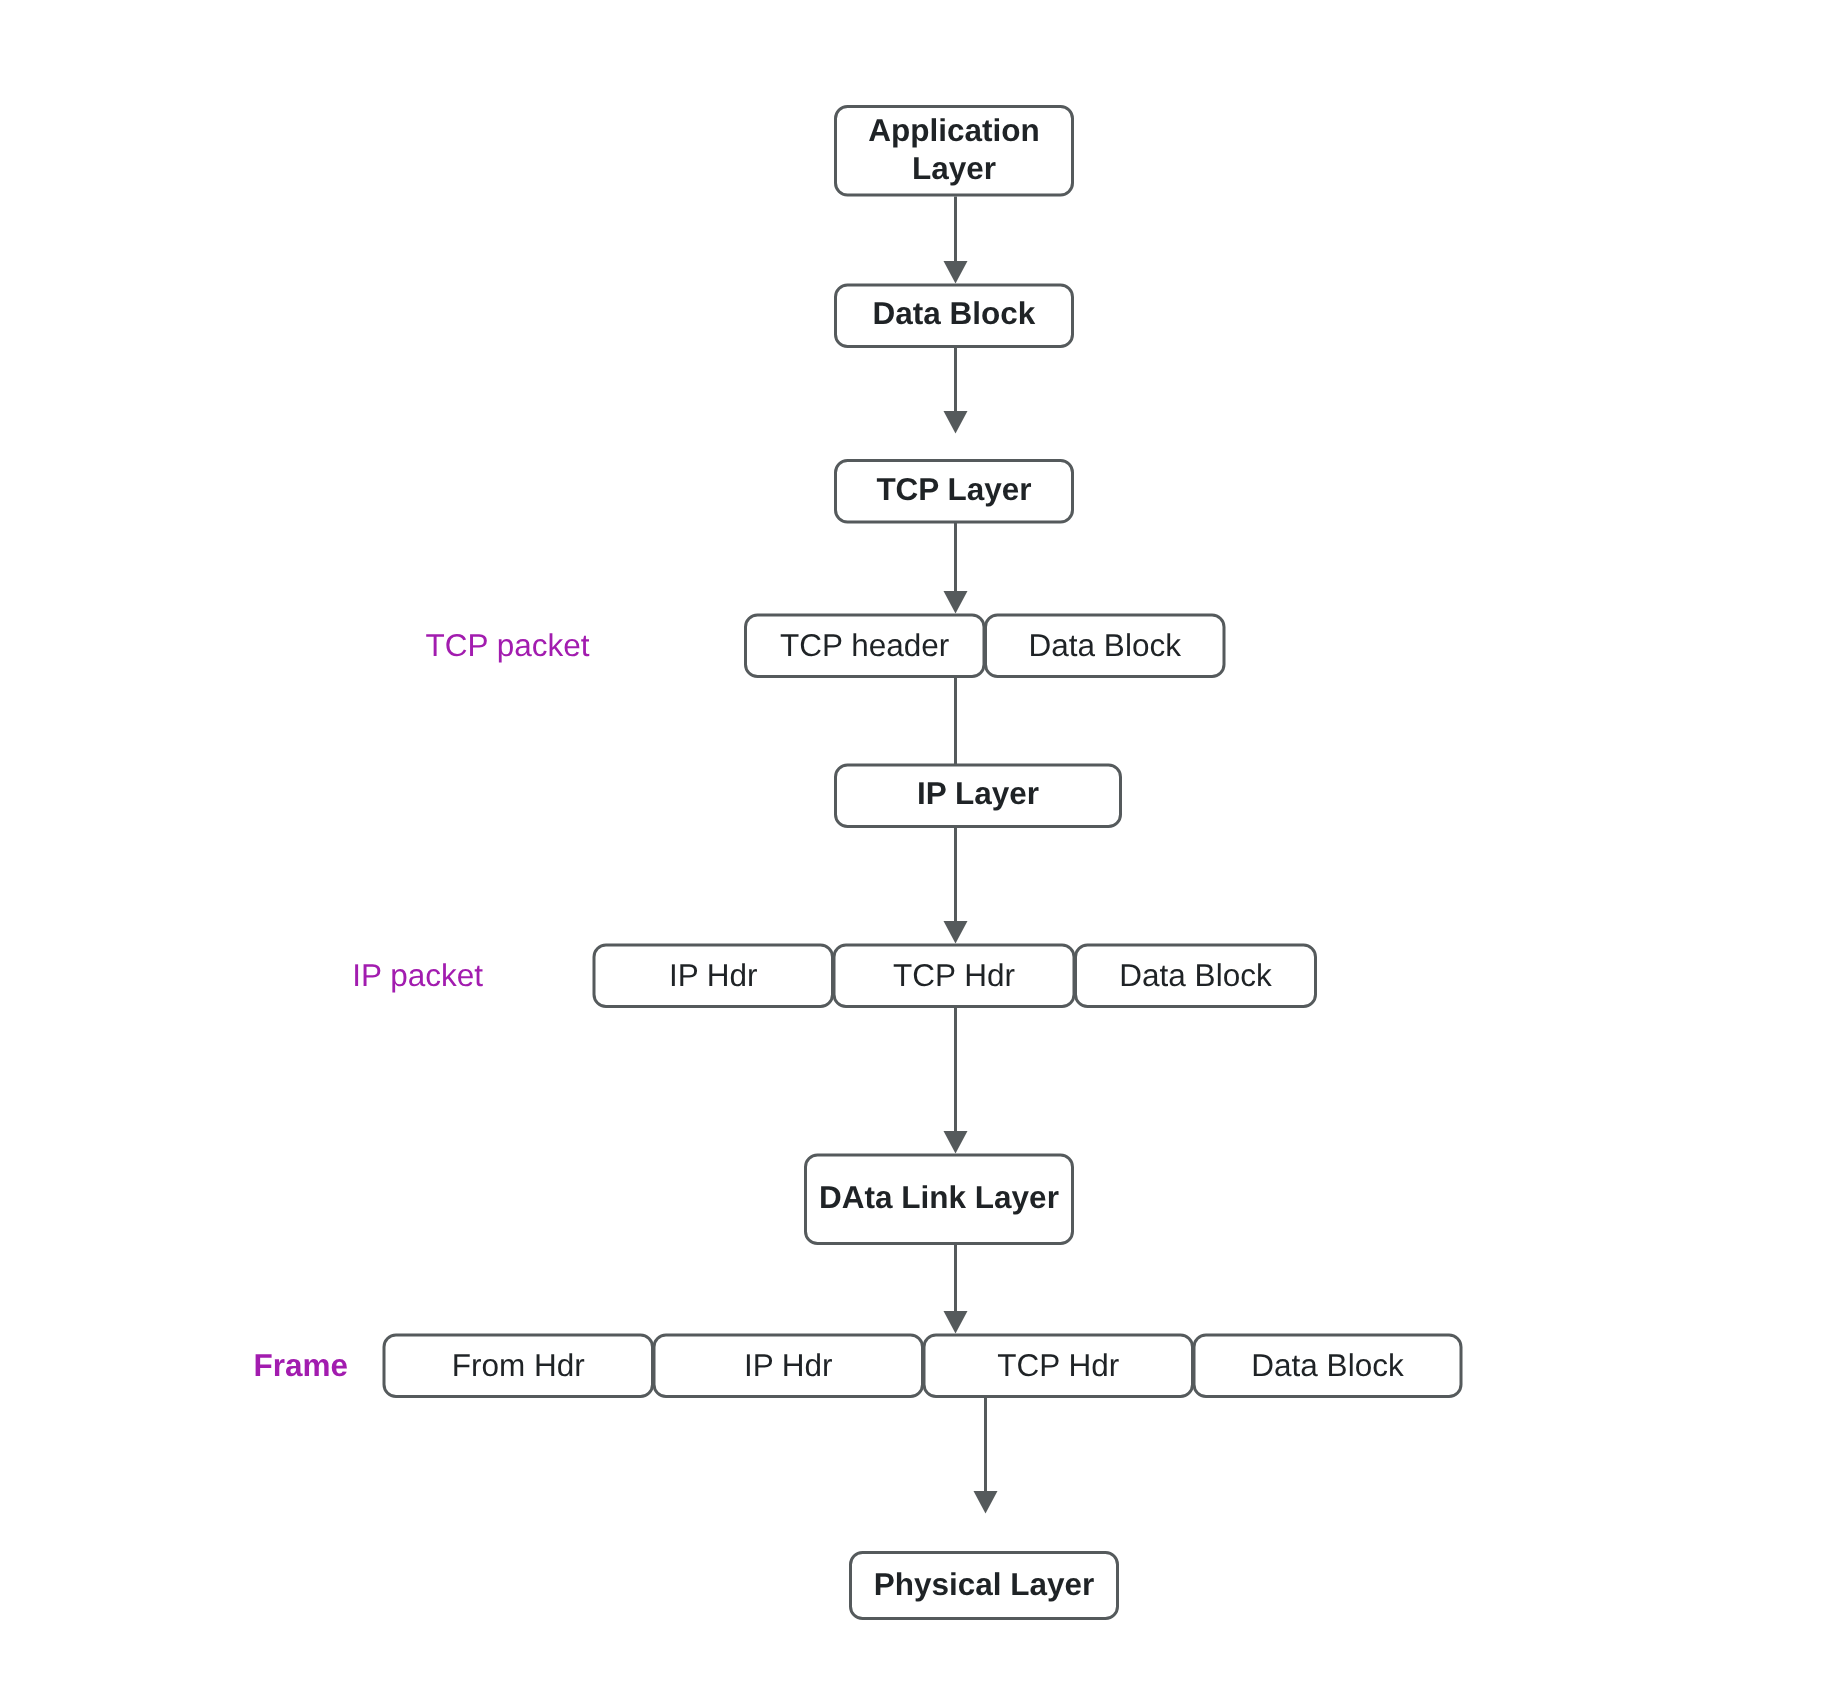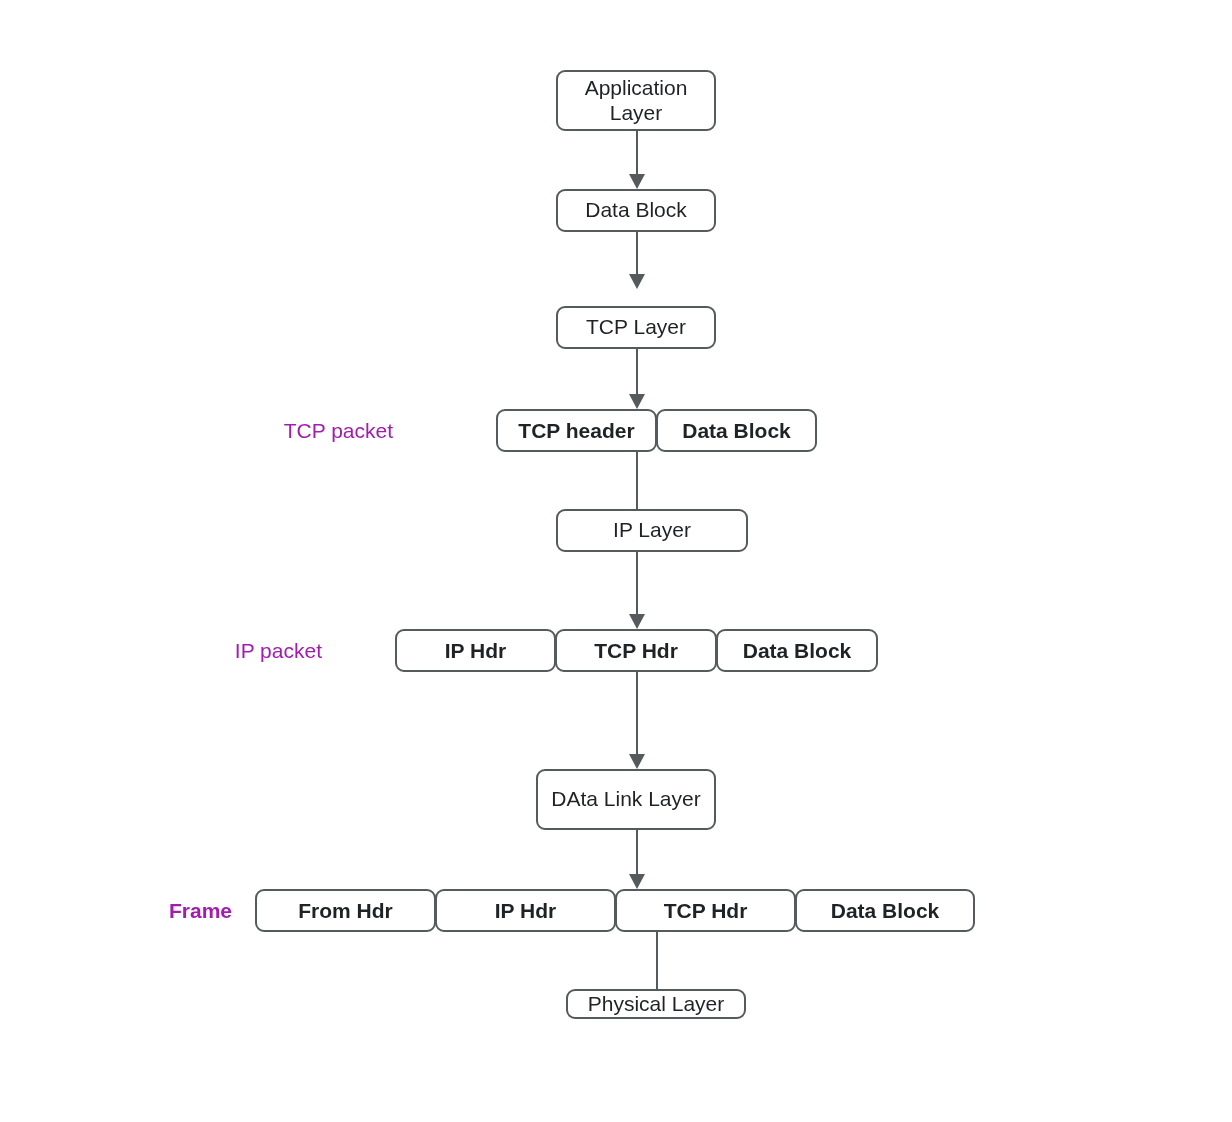--- a/index.html
+++ b/index.html
@@ -28,28 +28,28 @@
     background: #ffffff;
     color: #1f2326;
     font-size: 21px;
     line-height: 1.18;
     display: flex;
     align-items: center;
     justify-content: center;
     text-align: center;
     white-space: pre-line;
     z-index: 3;
+    font-weight: bold;
   }
 
   
   .seg-row {
     position: absolute;
     display: flex;
     z-index: 3;
-    font-weight: bold;
   }
   .seg {
     box-sizing: border-box;
     border: 2.5px solid #555a5c;
     border-radius: 9px;
     background: #ffffff;
     color: #1f2326;
     font-size: 21px;
     height: 100%;
     display: flex;
@@ -143,21 +143,21 @@
 Layer</div>
 
   <div class="node" style="left:556px; top:189px; width:160px; height:43px;">Data Block</div>
 
   <div class="node" style="left:556px; top:306px; width:160px; height:43px;">TCP Layer</div>
 
   <div class="node" style="left:556px; top:509px; width:192px; height:43px;">IP Layer</div>
 
   <div class="node" style="left:536px; top:769px; width:180px; height:61px;">DAta Link Layer</div>
 
-  <div class="node" style="left:566px; top:989px; width:180px; height:30px;">Physical Layer</div>
+  <div class="node" style="left:566px; top:1034px; width:180px; height:46px;">Physical Layer</div>
 
   <div class="side-label" style="left:233px; top:419px; width:160px;">TCP packet</div>
 
   <div class="seg-row" style="left:496px; top:409px; width:321px; height:43px;">
     <div class="seg" style="width:161px;">TCP header</div>
     <div class="seg" style="width:161px;">Data Block</div>
   </div>
 
   <div class="side-label" style="left:172px; top:639px; width:150px;">IP packet</div>
 

